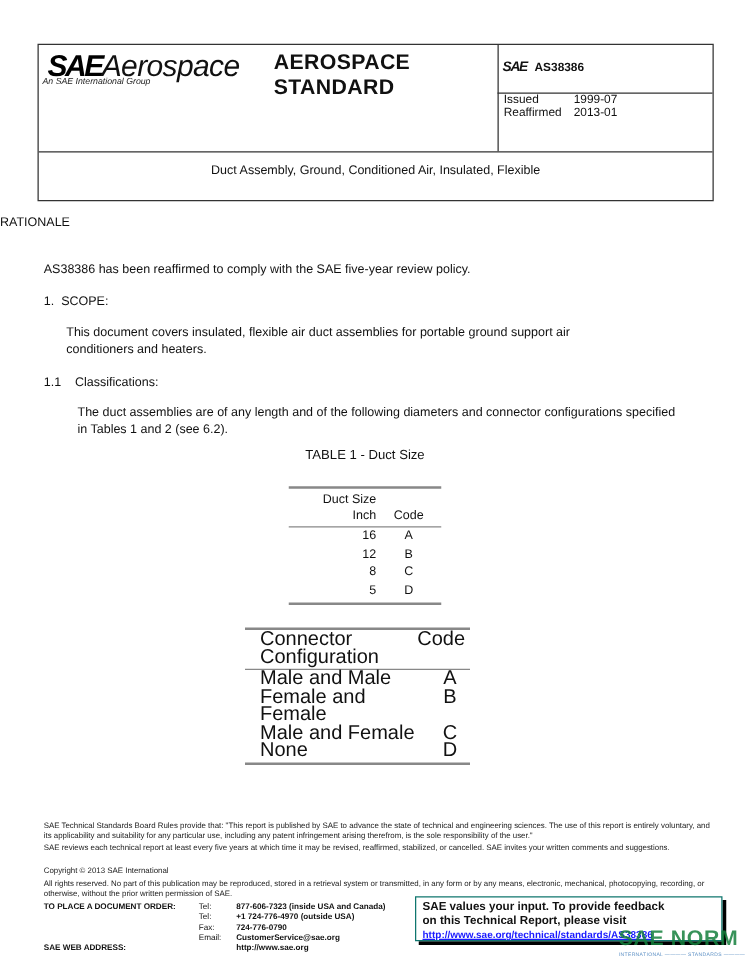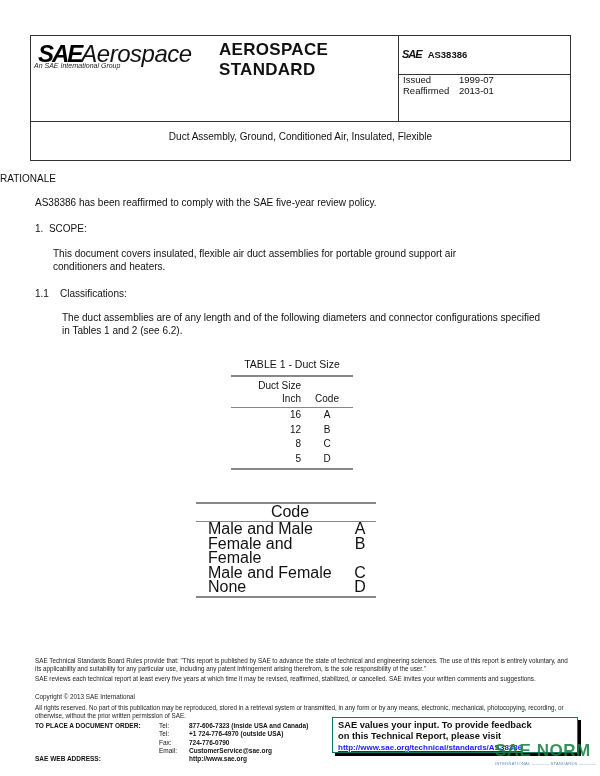--- a/index.html
+++ b/index.html
@@ -26,26 +26,26 @@
 
   .docid { position:absolute; left:402px; top:48px; font-size:9.5px; font-weight:bold; white-space:nowrap; }
   .docid .sae-mini { font-style:italic; font-weight:bold; font-size:11px; letter-spacing:-1px; margin-right:6px; }
 
   .meta { position:absolute; left:403px; top:74px; font-size:9.5px; line-height:11px; }
   .meta .row { display:flex;align-items:center; }
   .meta .k { width:56px; }
 
   .doc-title { position:absolute; left:30px; width:541px; top:131px; text-align:center; font-size:10px; }
 
-  .body-text { font-size:10px; line-height:13px; }
+  .body-text { font-size:10px; line-height:13px;margin-top:13px; }
   .rationale { position:absolute; left:0; width:600px; top:173px; font-size:10px; }
   .tcap { font-size:10.5px; text-align:center; }
 
   .t1 { position:absolute; left:231px; top:358px; width:122px; }
-  .t1 .tcap { margin-bottom:5px; }
+  .t1 .tcap { margin-bottom:19px; }
   .t1 .rule-top { border-top:2px solid #888; }
   .t1 .rule-mid { border-top:1px solid #888; margin-top:2px; }
   .t1 .rule-bot { border-top:2px solid #888; margin-top:2px; }
   .t1 .hdr { display:flex; font-size:10px; line-height:13px; padding-top:2px; }
   .t1 .c1 { width:70px; text-align:right; }
   .t1 .c2 { flex:1; text-align:center; }
   .t1 .r { display:flex; line-height:14.5px; font-size:10px; }
 
   .t2 { position:absolute; left:196px; top:502px; width:180px; }
   .t2 .tcap { margin-bottom:5px; }
@@ -149,20 +149,21 @@
   <div class="r">
       <div class="c1">5</div>
       <div class="c2">D</div>
     </div>
   <div class="rule-bot"></div>
 </div>
 
 <div class="t2">
   <div class="rule-top"></div>
   <div class="hdr">
+    <div class="c1">Connector Configuration</div>
     <div class="c2">Code</div>
   </div>
   <div class="rule-mid"></div>
   <div class="r">
       <div class="c1">Male and Male</div>
       <div class="c2">A</div>
     </div>
   <div class="r">
       <div class="c1">Female and Female</div>
       <div class="c2">B</div>

